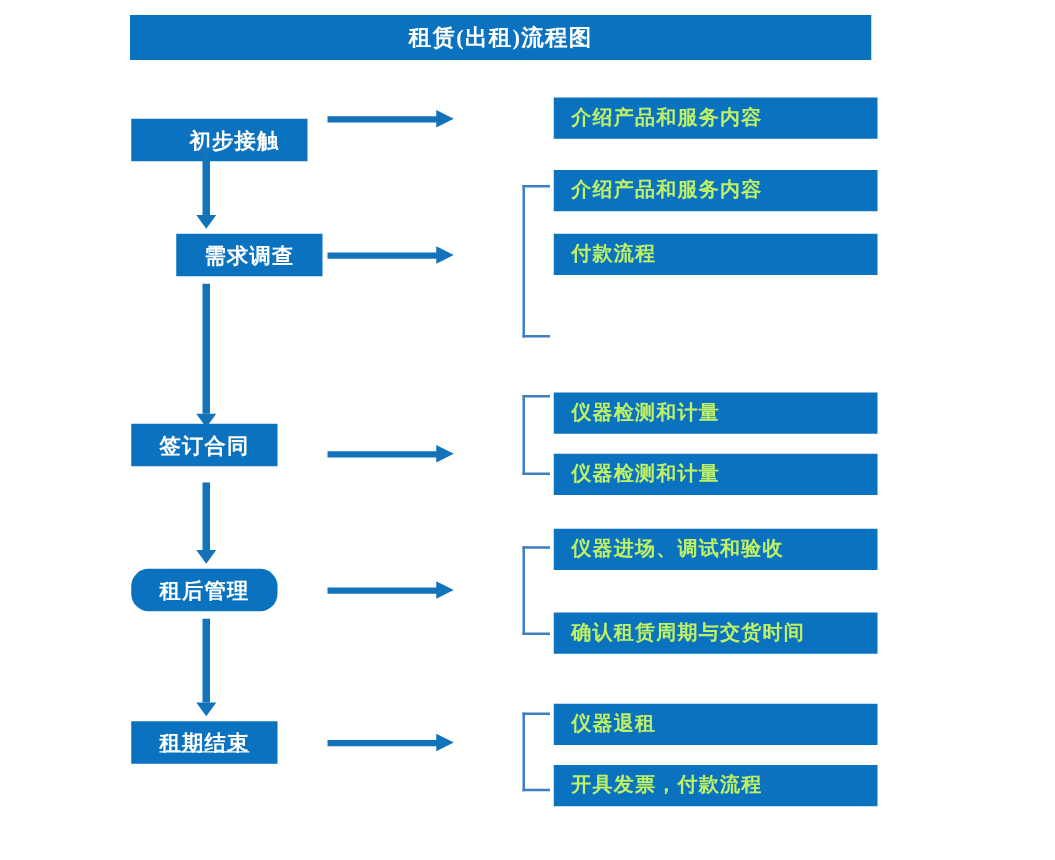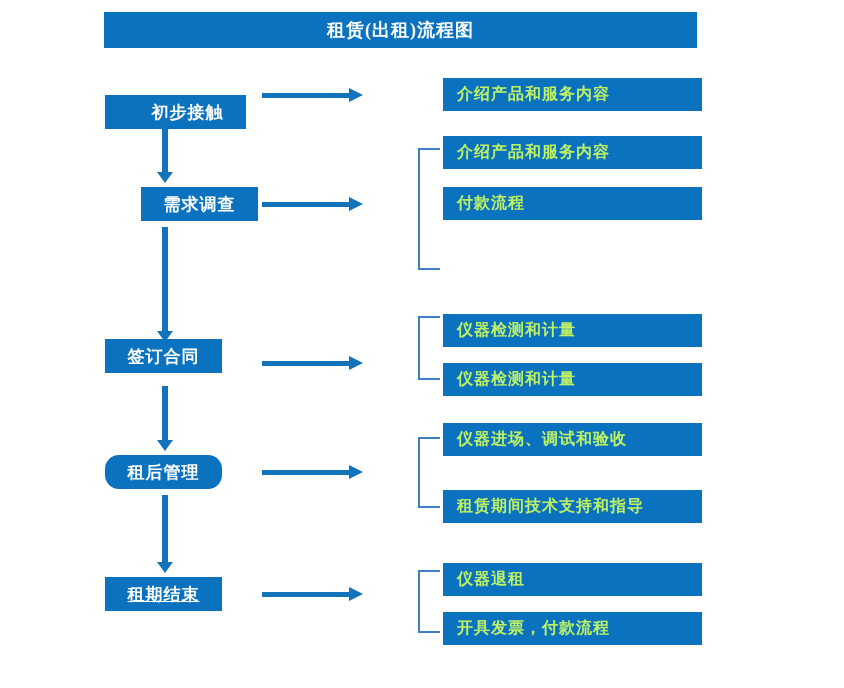--- a/index.html
+++ b/index.html
@@ -210,19 +210,19 @@
 
   <div class="detail-box" style="top:187px;">付款流程</div>
 
 
   <div class="detail-box" style="top:314px;">仪器检测和计量</div>
 
   <div class="detail-box" style="top:363px;">仪器检测和计量</div>
 
   <div class="detail-box" style="top:423px;">仪器进场、调试和验收</div>
 
-  <div class="detail-box" style="top:490px;">租赁期间技术支持和指导</div>
+  <div class="detail-box" style="top:490px;">确认租赁周期与交货时间</div>
 
   <div class="detail-box" style="top:563px;text-align:center;">仪器退租</div>
 
   <div class="detail-box" style="top:612px;">开具发票，付款流程</div>
 
 </div>
 
 </body></html>

